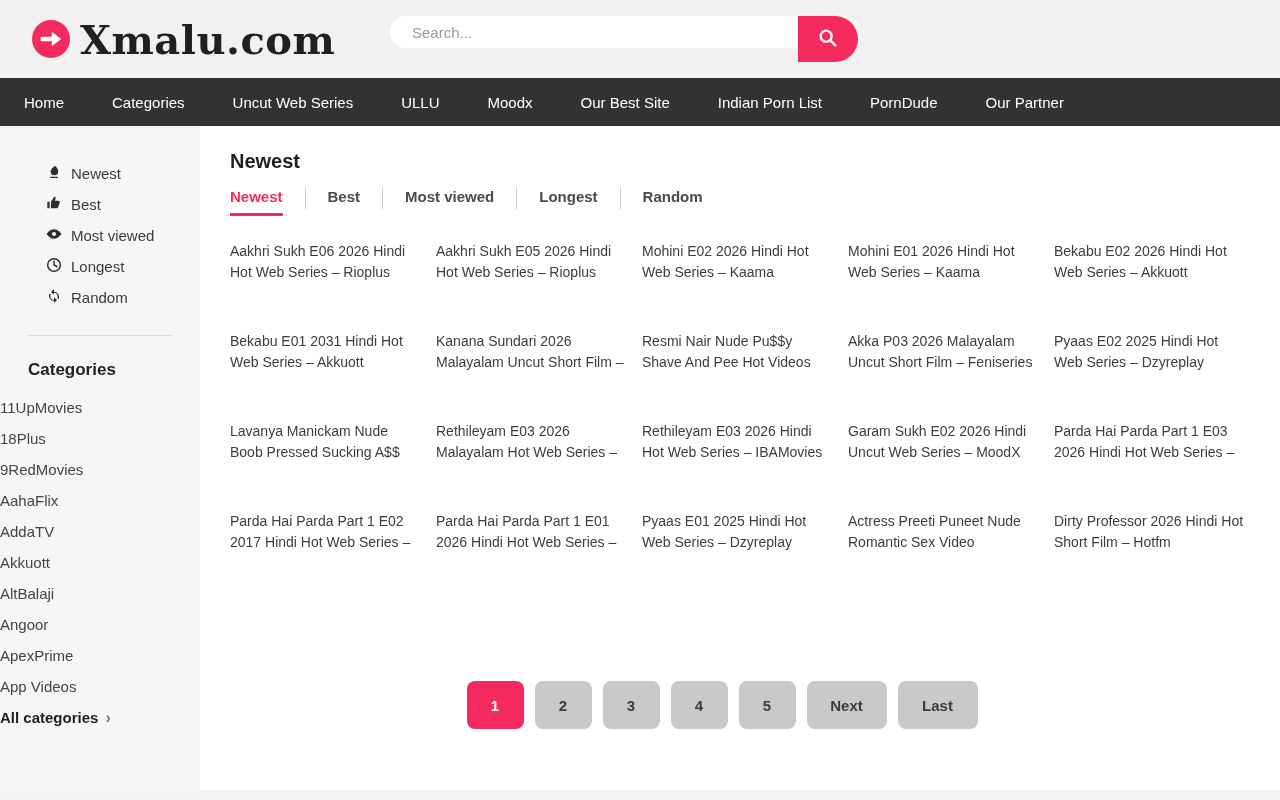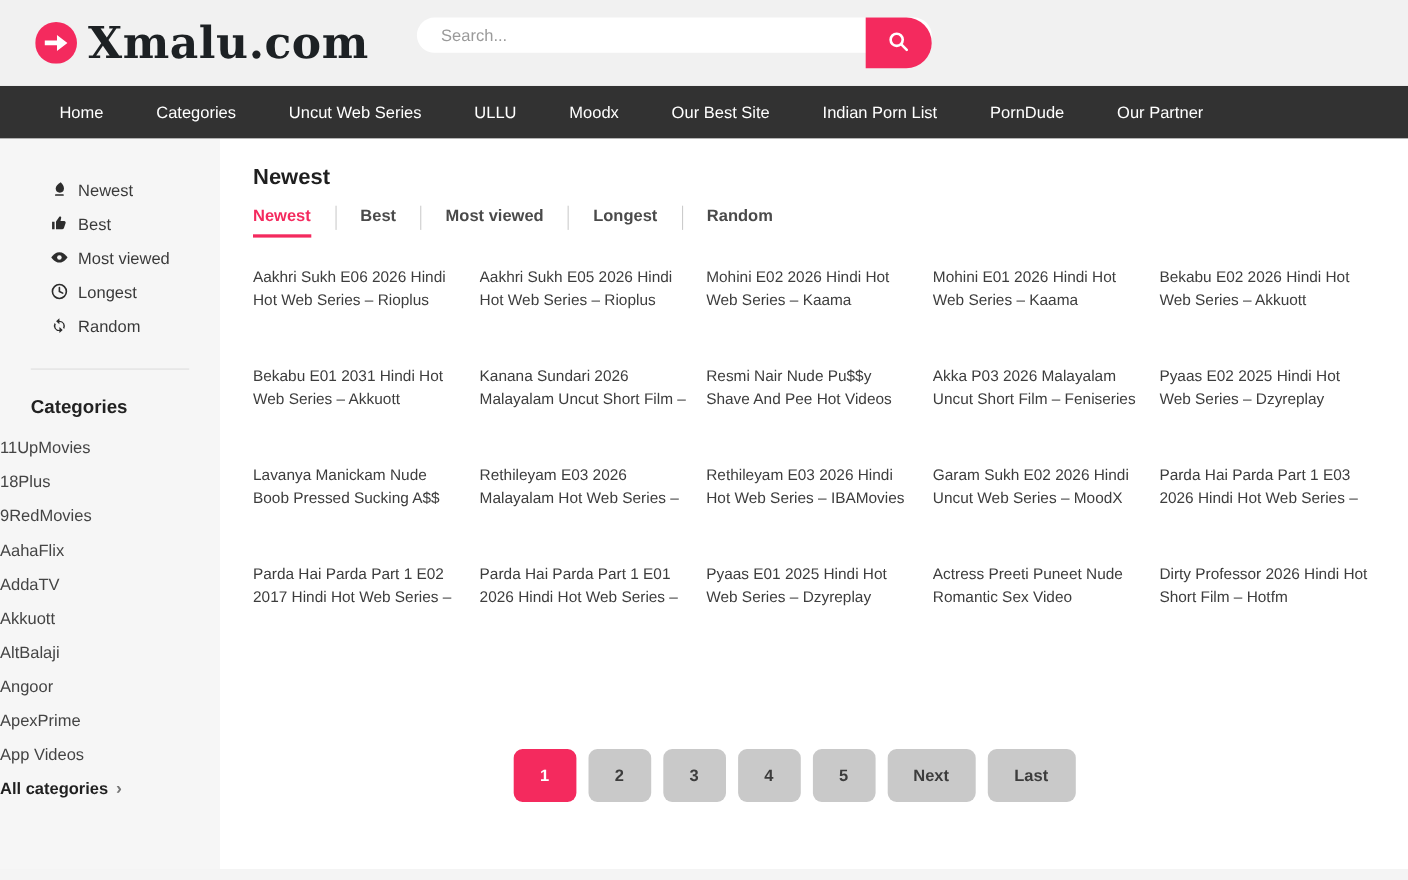--- a/index.html
+++ b/index.html
@@ -10,29 +10,29 @@
     font-family:"Liberation Sans","DejaVu Sans",sans-serif;
   }
   
   .header { height:78px; background:var(--header-bg); position:relative; display:flex; align-items:center; }
   .logo { display:flex; align-items:center; gap:10px; margin-left:32px; cursor:pointer; }
   .logo-icon svg { width:38px; height:38px; display:block; }
   .logo-text {
     font-family:"DejaVu Serif","Liberation Serif",serif; font-size:40px; font-weight:700;
     color:#1d2124; letter-spacing:.5px;
   }
-  .search { position:absolute; left:379px; top:16px; width:468px; height:32px; display:flex;
+  .search { position:absolute; left:390px; top:16px; width:468px; height:32px; display:flex;
     background:#fff; border-radius:24px; }
   .search input { flex:1; border:none; outline:none; background:transparent; padding:0 22px;
     font-size:15px; color:#333; font-family:inherit; }
   .search input::placeholder { color:#9a9a9a; }
   .search-btn { width:60px; height:46px; border:none; background:var(--accent);
     border-radius:0 24px 24px 0; display:flex; align-items:center; justify-content:center; cursor:pointer; }
   
-  .nav { height:48px; background:var(--nav-bg); display:flex; align-items:stretch; padding-left:30px; }
+  .nav { height:48px; background:var(--nav-bg); display:flex; align-items:stretch; }
   .nav-item { display:flex; align-items:center; padding:0 24px; color:#fff; font-size:15px;
     text-decoration:none; cursor:pointer; white-space:nowrap; }
   
   .page { display:flex; height:664px; }
   .sidebar { width:200px; background:var(--sidebar-bg); padding-top:32px; flex:none; }
   .sort-item { display:flex; align-items:center; gap:9px; height:31px; padding-left:46px;
     font-size:15px; color:#3a3a3a; cursor:pointer; }
   .sort-item svg { width:16px; height:16px; flex:none; }
   .side-divider { border:none; border-top:1px solid #ddd; margin:22px 28px 0 28px; }
   .cats-title { font-size:17px; font-weight:700; color:#222; margin:24px 0 12px 28px; }

